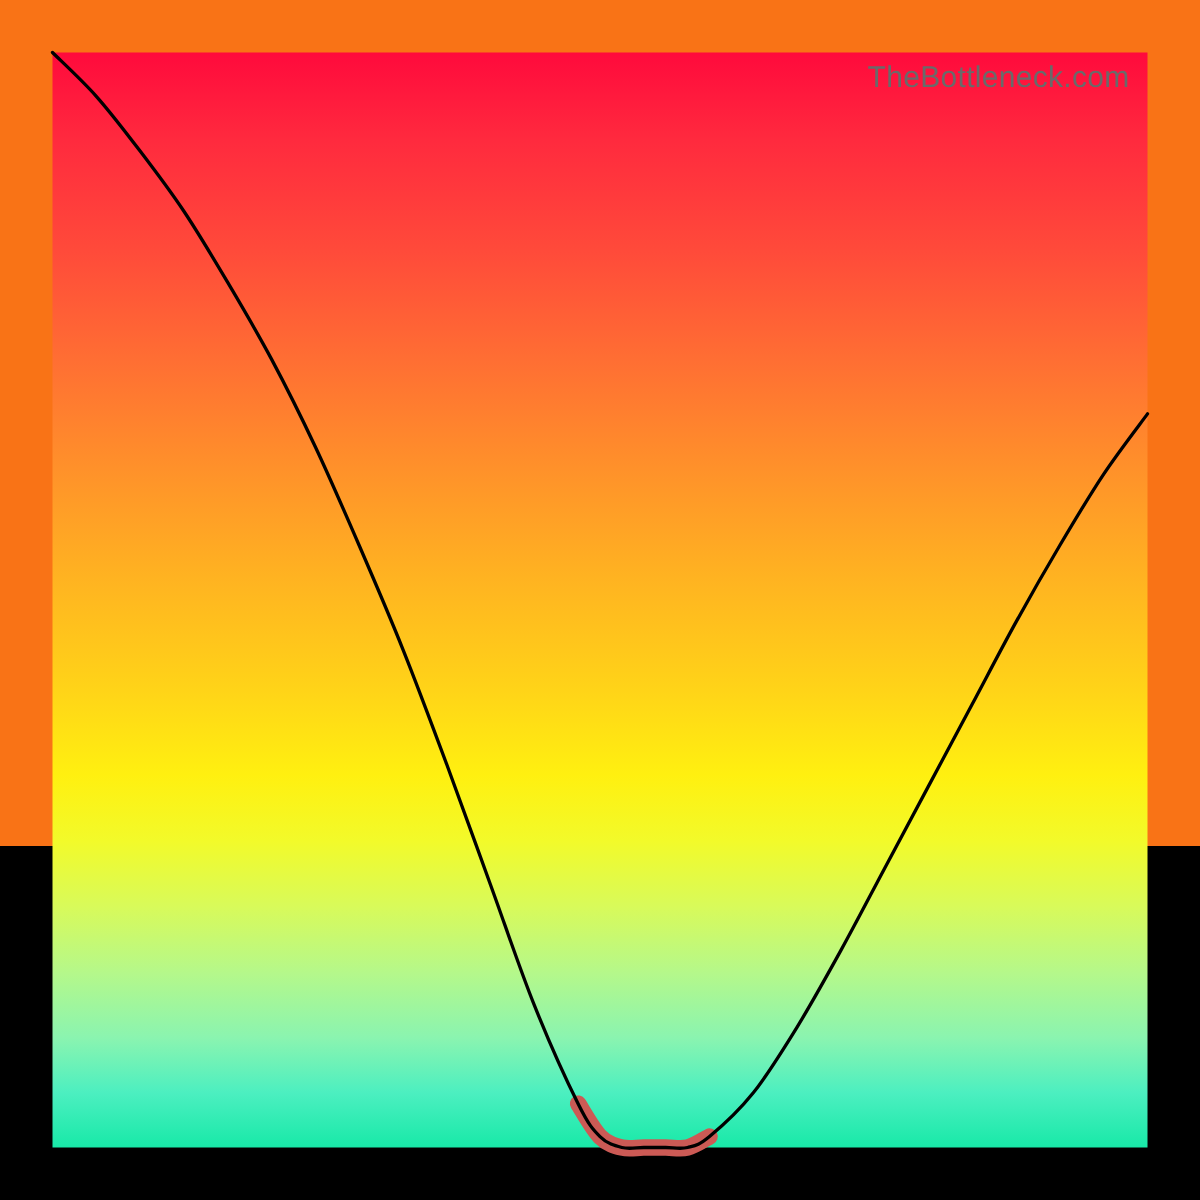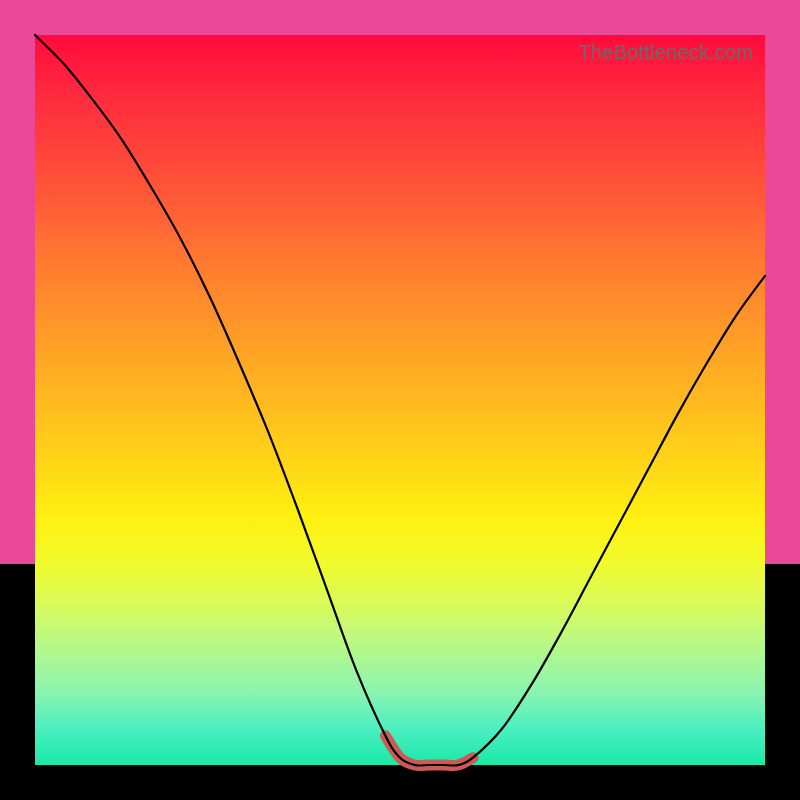--- a/index.html
+++ b/index.html
@@ -8,21 +8,21 @@
     width: 800px;
     height: 800px;
     background: #000;
     overflow: hidden;
     font-family: Arial, Helvetica, sans-serif;
   }
   .frame {
     position: relative;
     width: 800px;
     height: 564px;
-    background: #ec4899;
+    background: #f97316;
   }
   .plot-area {
     position: absolute;
     left: 35px;
     top: 35px;
     width: 730px;
     height: 730px;
     
     background: linear-gradient(to bottom,
       #ff0a3c 0%,

